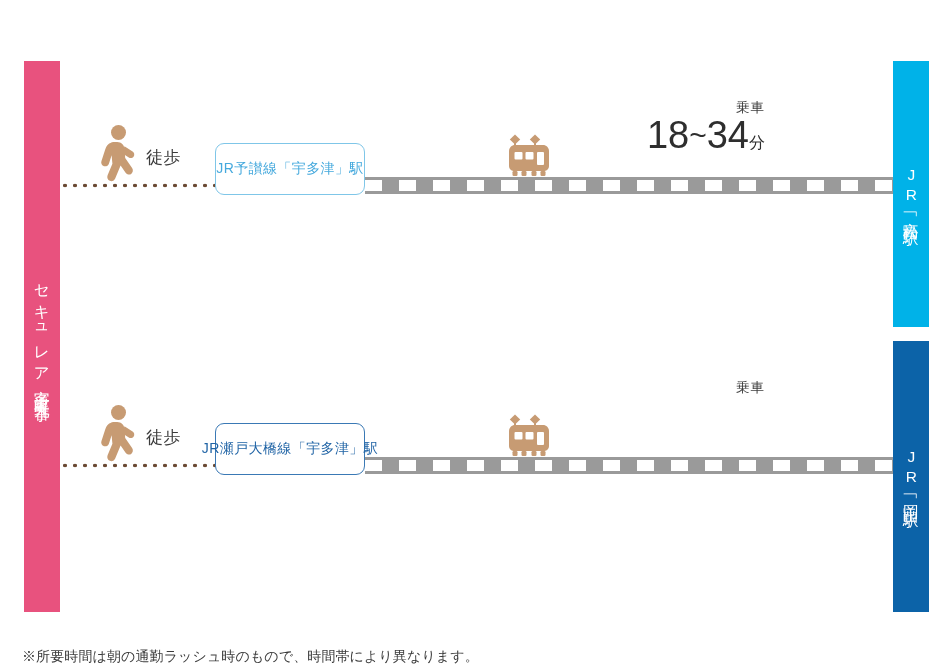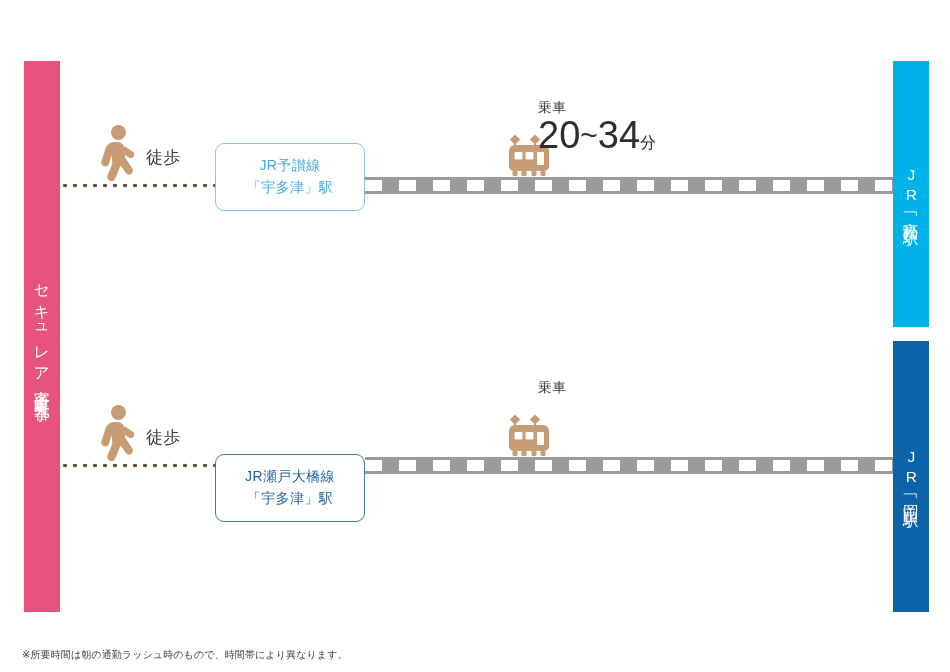--- a/index.html
+++ b/index.html
@@ -111,36 +111,35 @@
     letter-spacing: 0.5px;
     white-space: nowrap;
   }
 
   
   .station-box {
     position: absolute;
     left: 215px;
     top: 143px;
     width: 150px;
-    height: 68px;
+    height: 52px;
     border-radius: 9px;
     background: #ffffff;
     box-sizing: border-box;
     display: flex;
-    flex-direction: column;
+    flex-direction: row;
     align-items: center;
     justify-content: center;
     line-height: 1.55;
   }
   .station-box.light {
     border: 1.4px solid #7fc6e8;
   }
   .station-box.dark {
     border: 1.4px solid #3a79b5;
-    margin-top: 31px;
   }
   .station-box .line-name,
   .station-box .stn-name {
     font-size: 14px;
     letter-spacing: 0.4px;
     white-space: nowrap;
   }
   .station-box.light .line-name,
   .station-box.light .stn-name { color: #45a9dd; }
   .station-box.dark .line-name,
@@ -170,24 +169,24 @@
     position: absolute;
     left: 503px;
     top: 133px;
     width: 52px;
     height: 44px;
   }
 
   
   .ride-block {
     position: absolute;
-    left: 538px;
+    left: 565px;
     top: 100px;
     width: 200px;
-    text-align: left;
+    text-align: right;
   }
   .ride-caption {
     font-size: 13.5px;
     color: #3c3c3c;
     letter-spacing: 1px;
     line-height: 1.2;
   }
   .ride-time {
     font-size: 38px;
     color: #2e2e2e;
@@ -203,24 +202,25 @@
   .ride-time .tilde {
     font-size: 30px;
     vertical-align: 3px;
   }
 
   
   .footnote {
     position: absolute;
     left: 22px;
     top: 648px;
-    font-size: 10px;
+    font-size: 14px;
     color: #3c3c3c;
     letter-spacing: 0.1px;
     white-space: nowrap;
+    font-family: Liberation Mono, monospace;
   }
 </style>
 </head>
 <body>
 
 <div id="stage">
 
   <div class="origin-bar">
     <span class="v-label">セキュレア宇多津町九番丁</span>
   </div>
@@ -273,21 +273,21 @@
           <rect x="11.5" y="19" width="8" height="7.5" rx="1"></rect>
           <rect x="22.5" y="19" width="8" height="7.5" rx="1"></rect>
           <rect x="34" y="19" width="7" height="13" rx="1"></rect>
         </g>
       </svg>
     </div>
 
     <div class="ride-block">
       <div class="ride-caption">乗車</div>
       <div class="ride-time">
-        <span>20</span><span class="tilde">~</span><span>34</span><span class="unit">分</span>
+        <span>18</span><span class="tilde">~</span><span>34</span><span class="unit">分</span>
       </div>
     </div>
   </div>
 
   <div class="route-row row-2">
 
     <div class="walk-path"></div>
 
     <div class="walk-icon">
       <svg viewBox="0 0 42 58" width="42" height="58" xmlns="http://www.w3.org/2000/svg">

